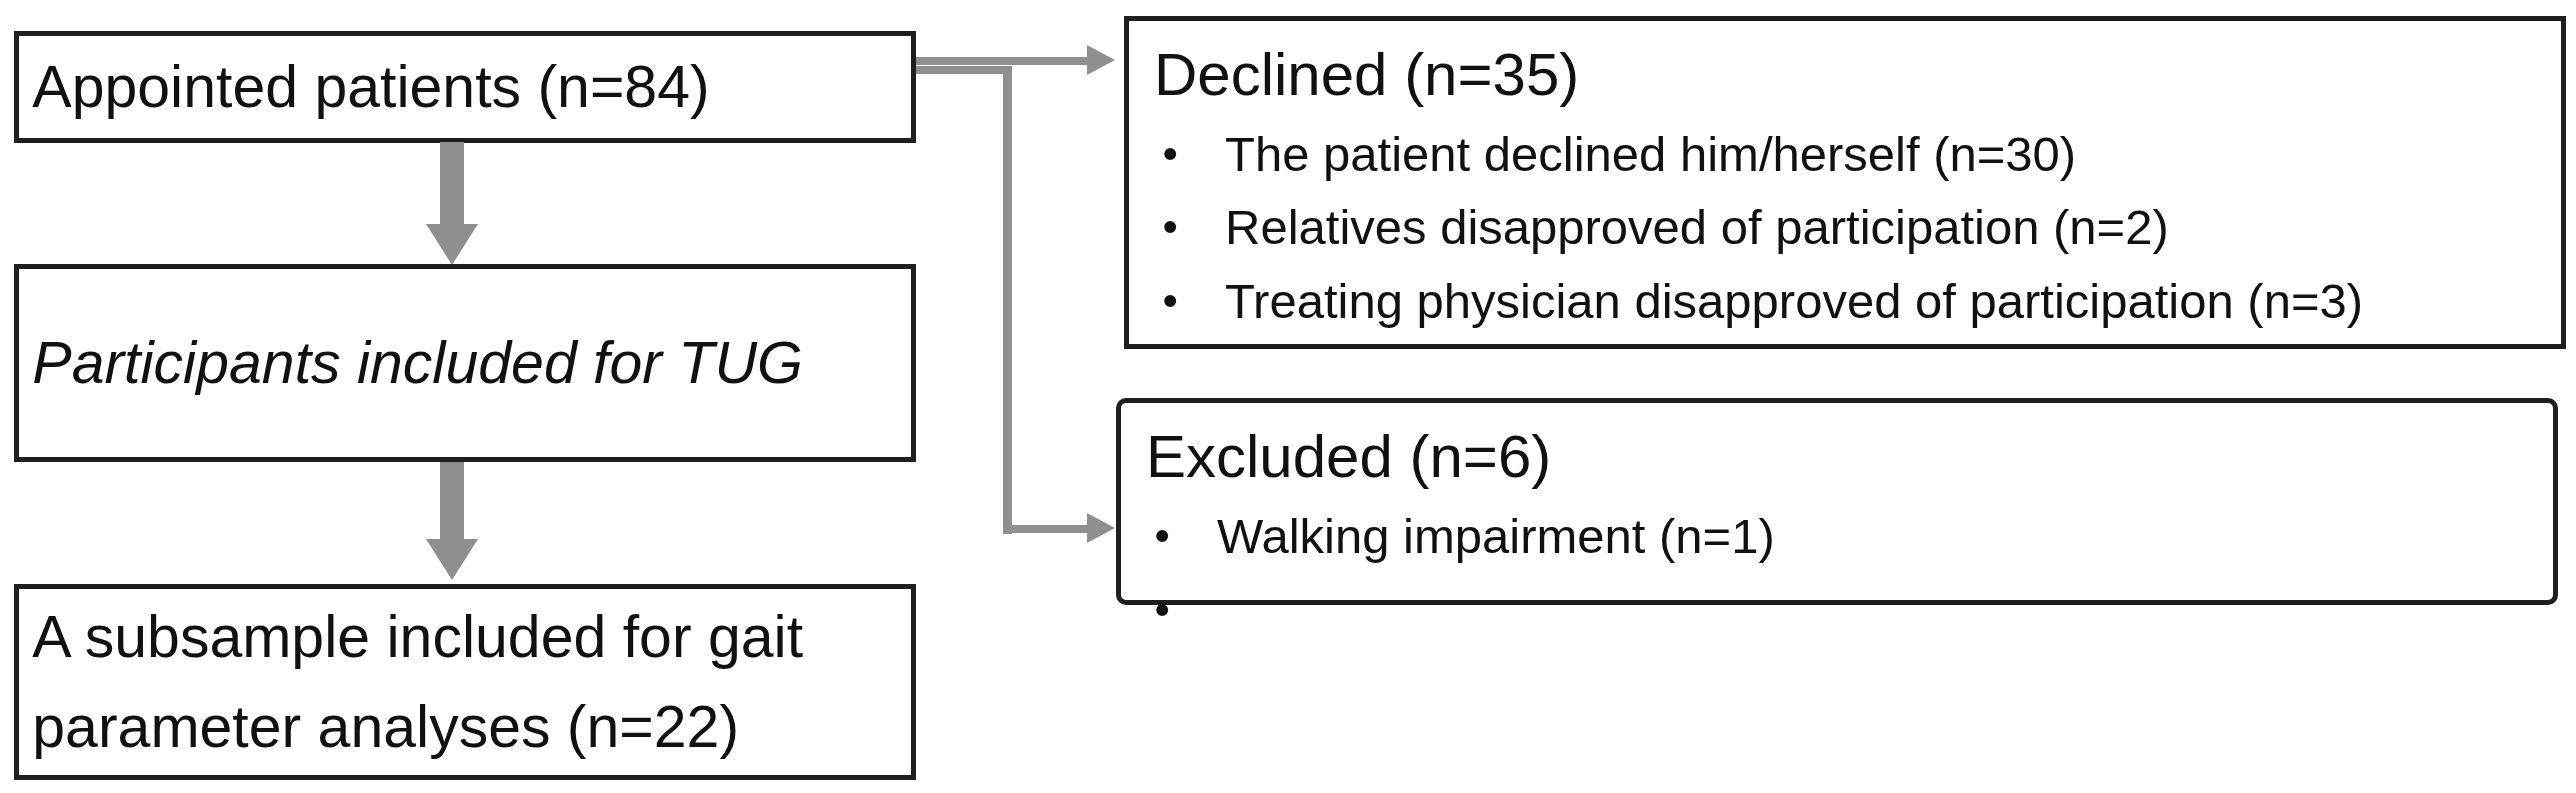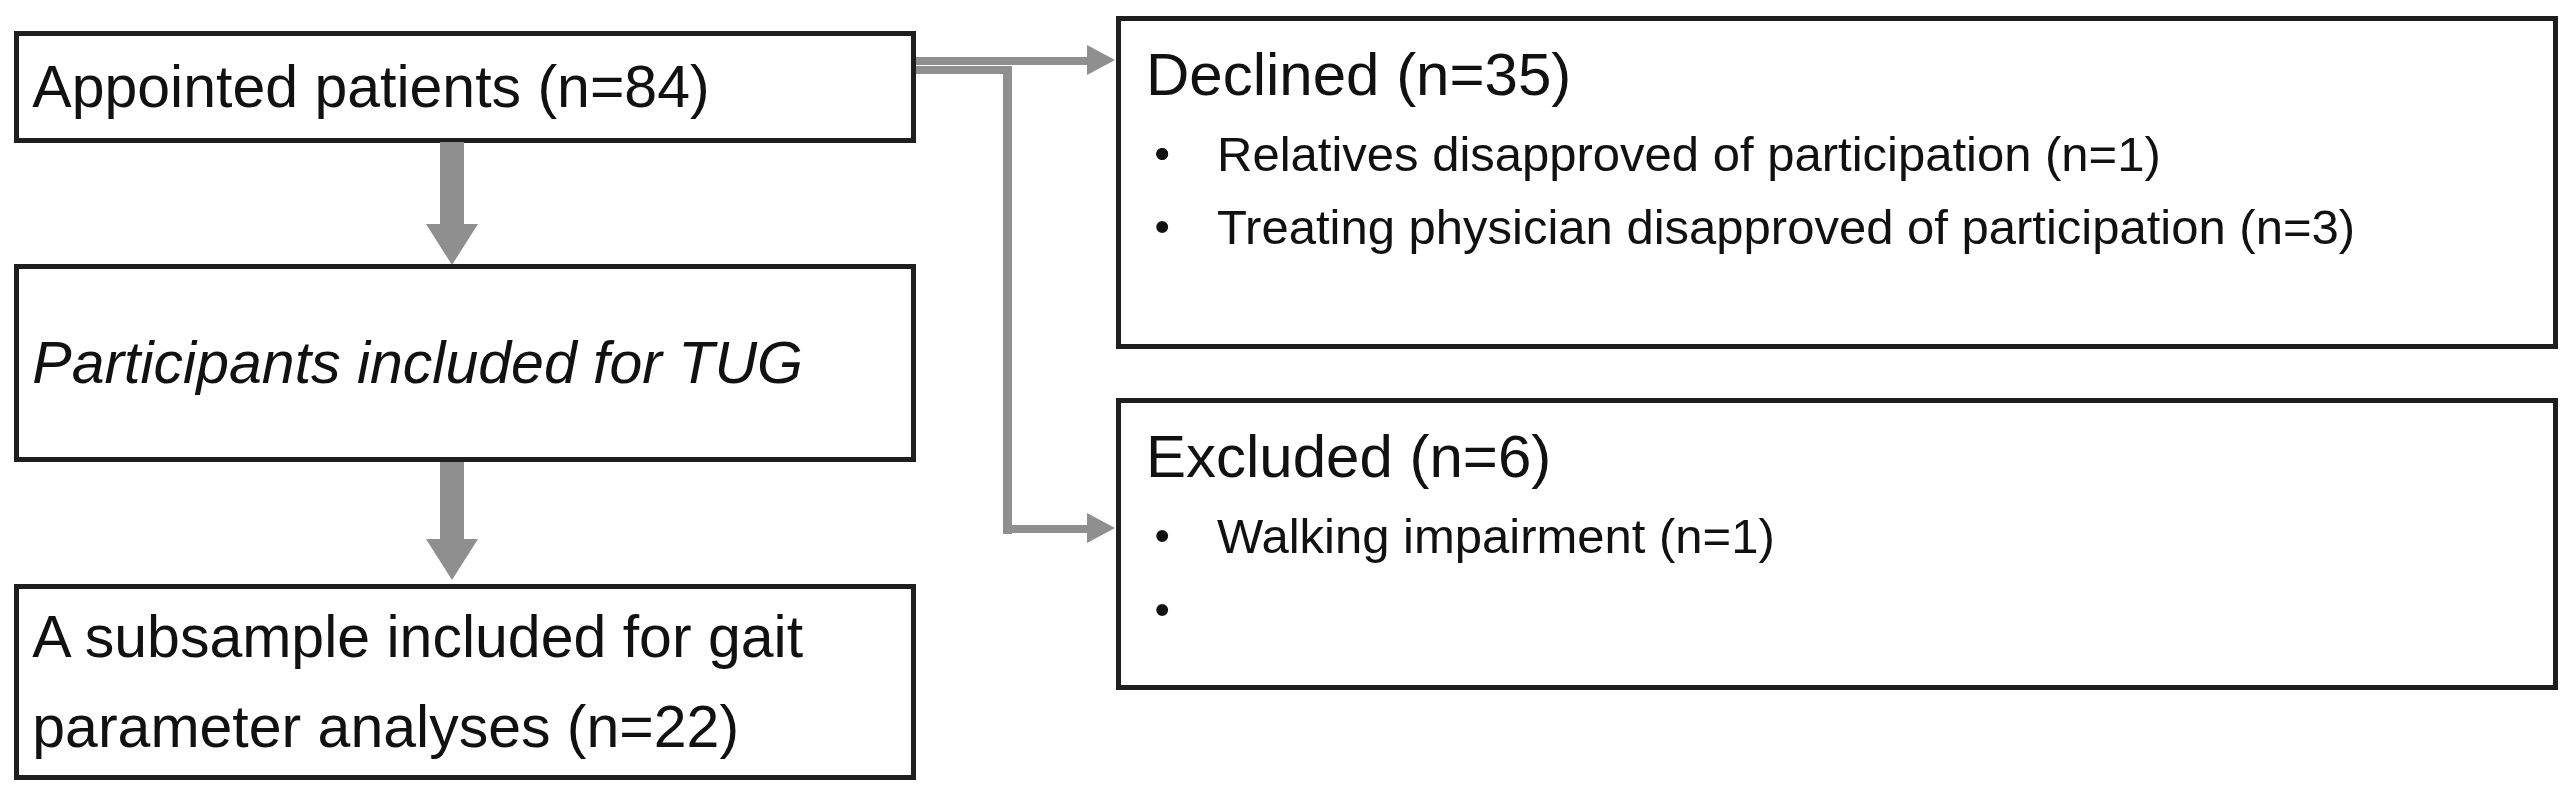--- a/index.html
+++ b/index.html
@@ -55,22 +55,22 @@
   .chead-declined{left:1087px;top:45px;}
   .chead-excluded{left:1087px;top:513px;}
 
   
   .rbox{
     position:absolute;left:1116px;width:1442px;
     border:5px solid var(--box_border,#1f1f1f);
     background:var(--background,#fff);
     padding:10px 13px 0 25px;
   }
-  .declined{top:15.7px;height:333px;}
-  .excluded{top:398px;height:292px;}
+  .declined{top:15.7px;height:333px;margin-left:8px;}
+  .excluded{top:398px;height:207px;border-radius:10px;}
   .rtitle{font-size:60px;line-height:1.45;white-space:nowrap;}
   .rbullets{list-style:none;font-size:49px;line-height:1.5;}
   .rbullets li{position:relative;padding-left:71px;white-space:nowrap;}
   .rbullets .bullet{
     position:absolute;left:8.6px;top:0;
     font-size:44px;line-height:1.62;
   }
 </style>
 </head>
 <body>
@@ -101,24 +101,25 @@
   <div class="cline c-branch-h"></div>
   <div class="cline c-branch-v"></div>
   <div class="cline c-excluded-h"></div>
   <div class="chead chead-excluded"></div>
 
   <div class="rbox declined">
     <div class="rtitle">Declined (n=35)</div>
     <ul class="rbullets">
       <li>
         <span class="bullet">•</span>
+        <span>The patient declined him/herself (n=30)</span>
       </li>
       <li>
         <span class="bullet">•</span>
-        <span>Relatives disapproved of participation (n=1)</span>
+        <span>Relatives disapproved of participation (n=2)</span>
       </li>
       <li>
         <span class="bullet">•</span>
         <span>Treating physician disapproved of participation (n=3)</span>
       </li>
     </ul>
   </div>
 
   <div class="rbox excluded">
     <div class="rtitle">Excluded (n=6)</div>

